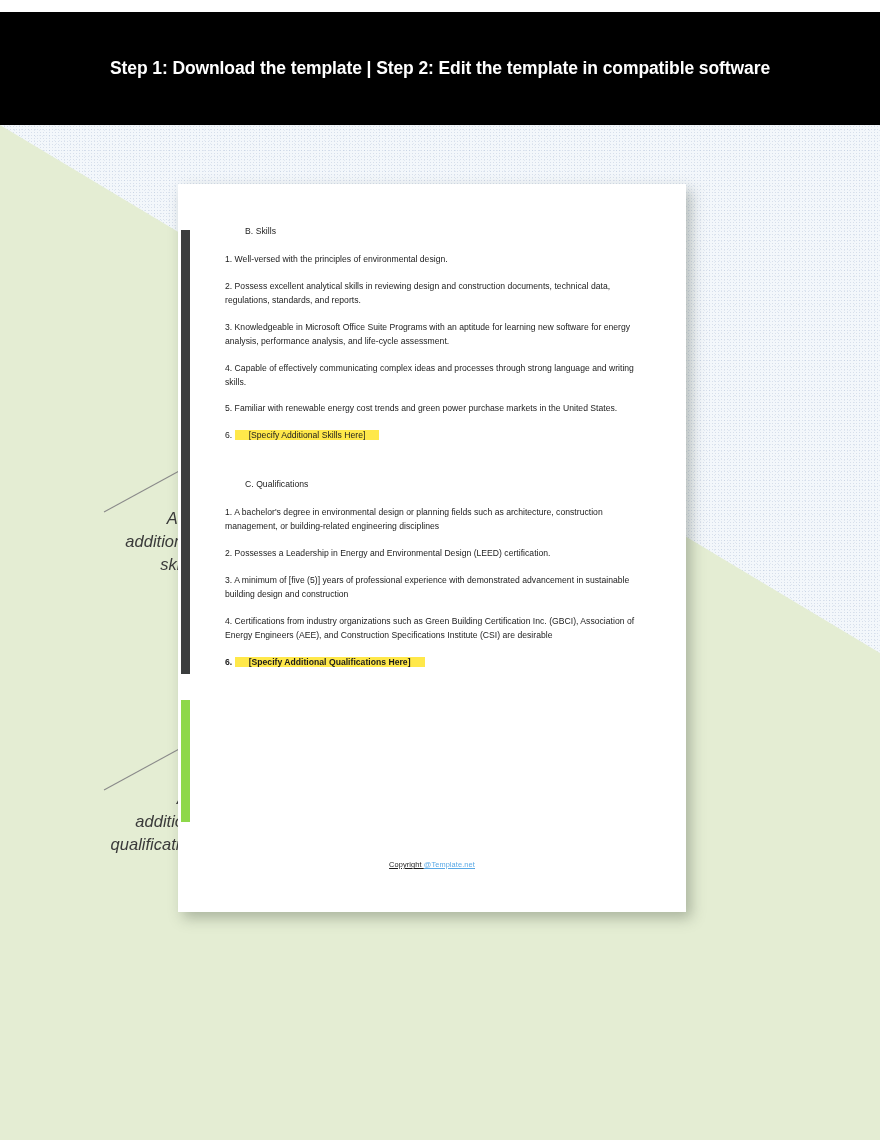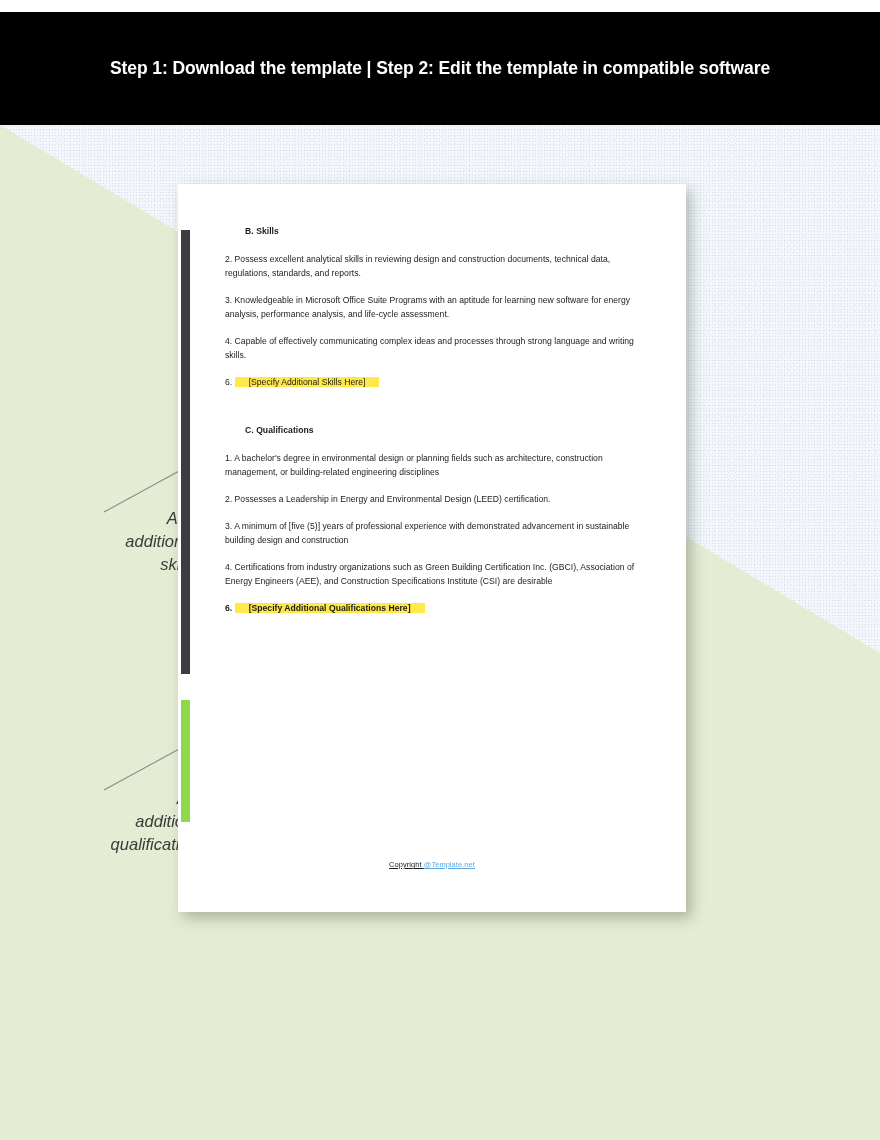--- a/index.html
+++ b/index.html
@@ -97,21 +97,21 @@
   #bar-green { top:516px; height:122px; background:#8ed84a; }
 
   #doc-body {
     position:absolute;
     left:47px; top:42px;
     width:425px;
   }
 
   .sec-head {
     font-size:8.6px;
-    font-weight:bold;
+    font-weight:normal;
     color:#1b1b1b;
     margin-bottom:17px;
     letter-spacing:.05px;
     padding-left:20px;
   }
   .item {
     font-size:8.6px;
     line-height:1.62;
     color:#1b1b1b;
     margin-bottom:13px;
@@ -167,23 +167,25 @@
 qualifications</div>
 
   <div id="page">
 
     <div class="sidebar-bar" id="bar-dark"></div>
     <div class="sidebar-bar" id="bar-green"></div>
 
     <div id="doc-body">
 
       <div class="sec-head">B. Skills</div>
+      <div class="item">1. Well-versed with the principles of environmental design.</div>
       <div class="item">2. Possess excellent analytical skills in reviewing design and construction documents, technical data, regulations, standards, and reports.</div>
       <div class="item">3. Knowledgeable in Microsoft Office Suite Programs with an aptitude for learning new software for energy analysis, performance analysis, and life-cycle assessment.</div>
       <div class="item">4. Capable of effectively communicating complex ideas and processes through strong language and writing skills.</div>
+      <div class="item">5. Familiar with renewable energy cost trends and green power purchase markets in the United States.</div>
       <div class="item">
         <span>6.</span>
         <span class="hl">[Specify Additional Skills Here]</span>
       </div>
 
       <div class="gap"></div>
 
       <div class="sec-head">C. Qualifications</div>
       <div class="item">1. A bachelor's degree in environmental design or planning fields such as architecture, construction management, or building-related engineering disciplines</div>
       <div class="item">2. Possesses a Leadership in Energy and Environmental Design (LEED) certification.</div>

